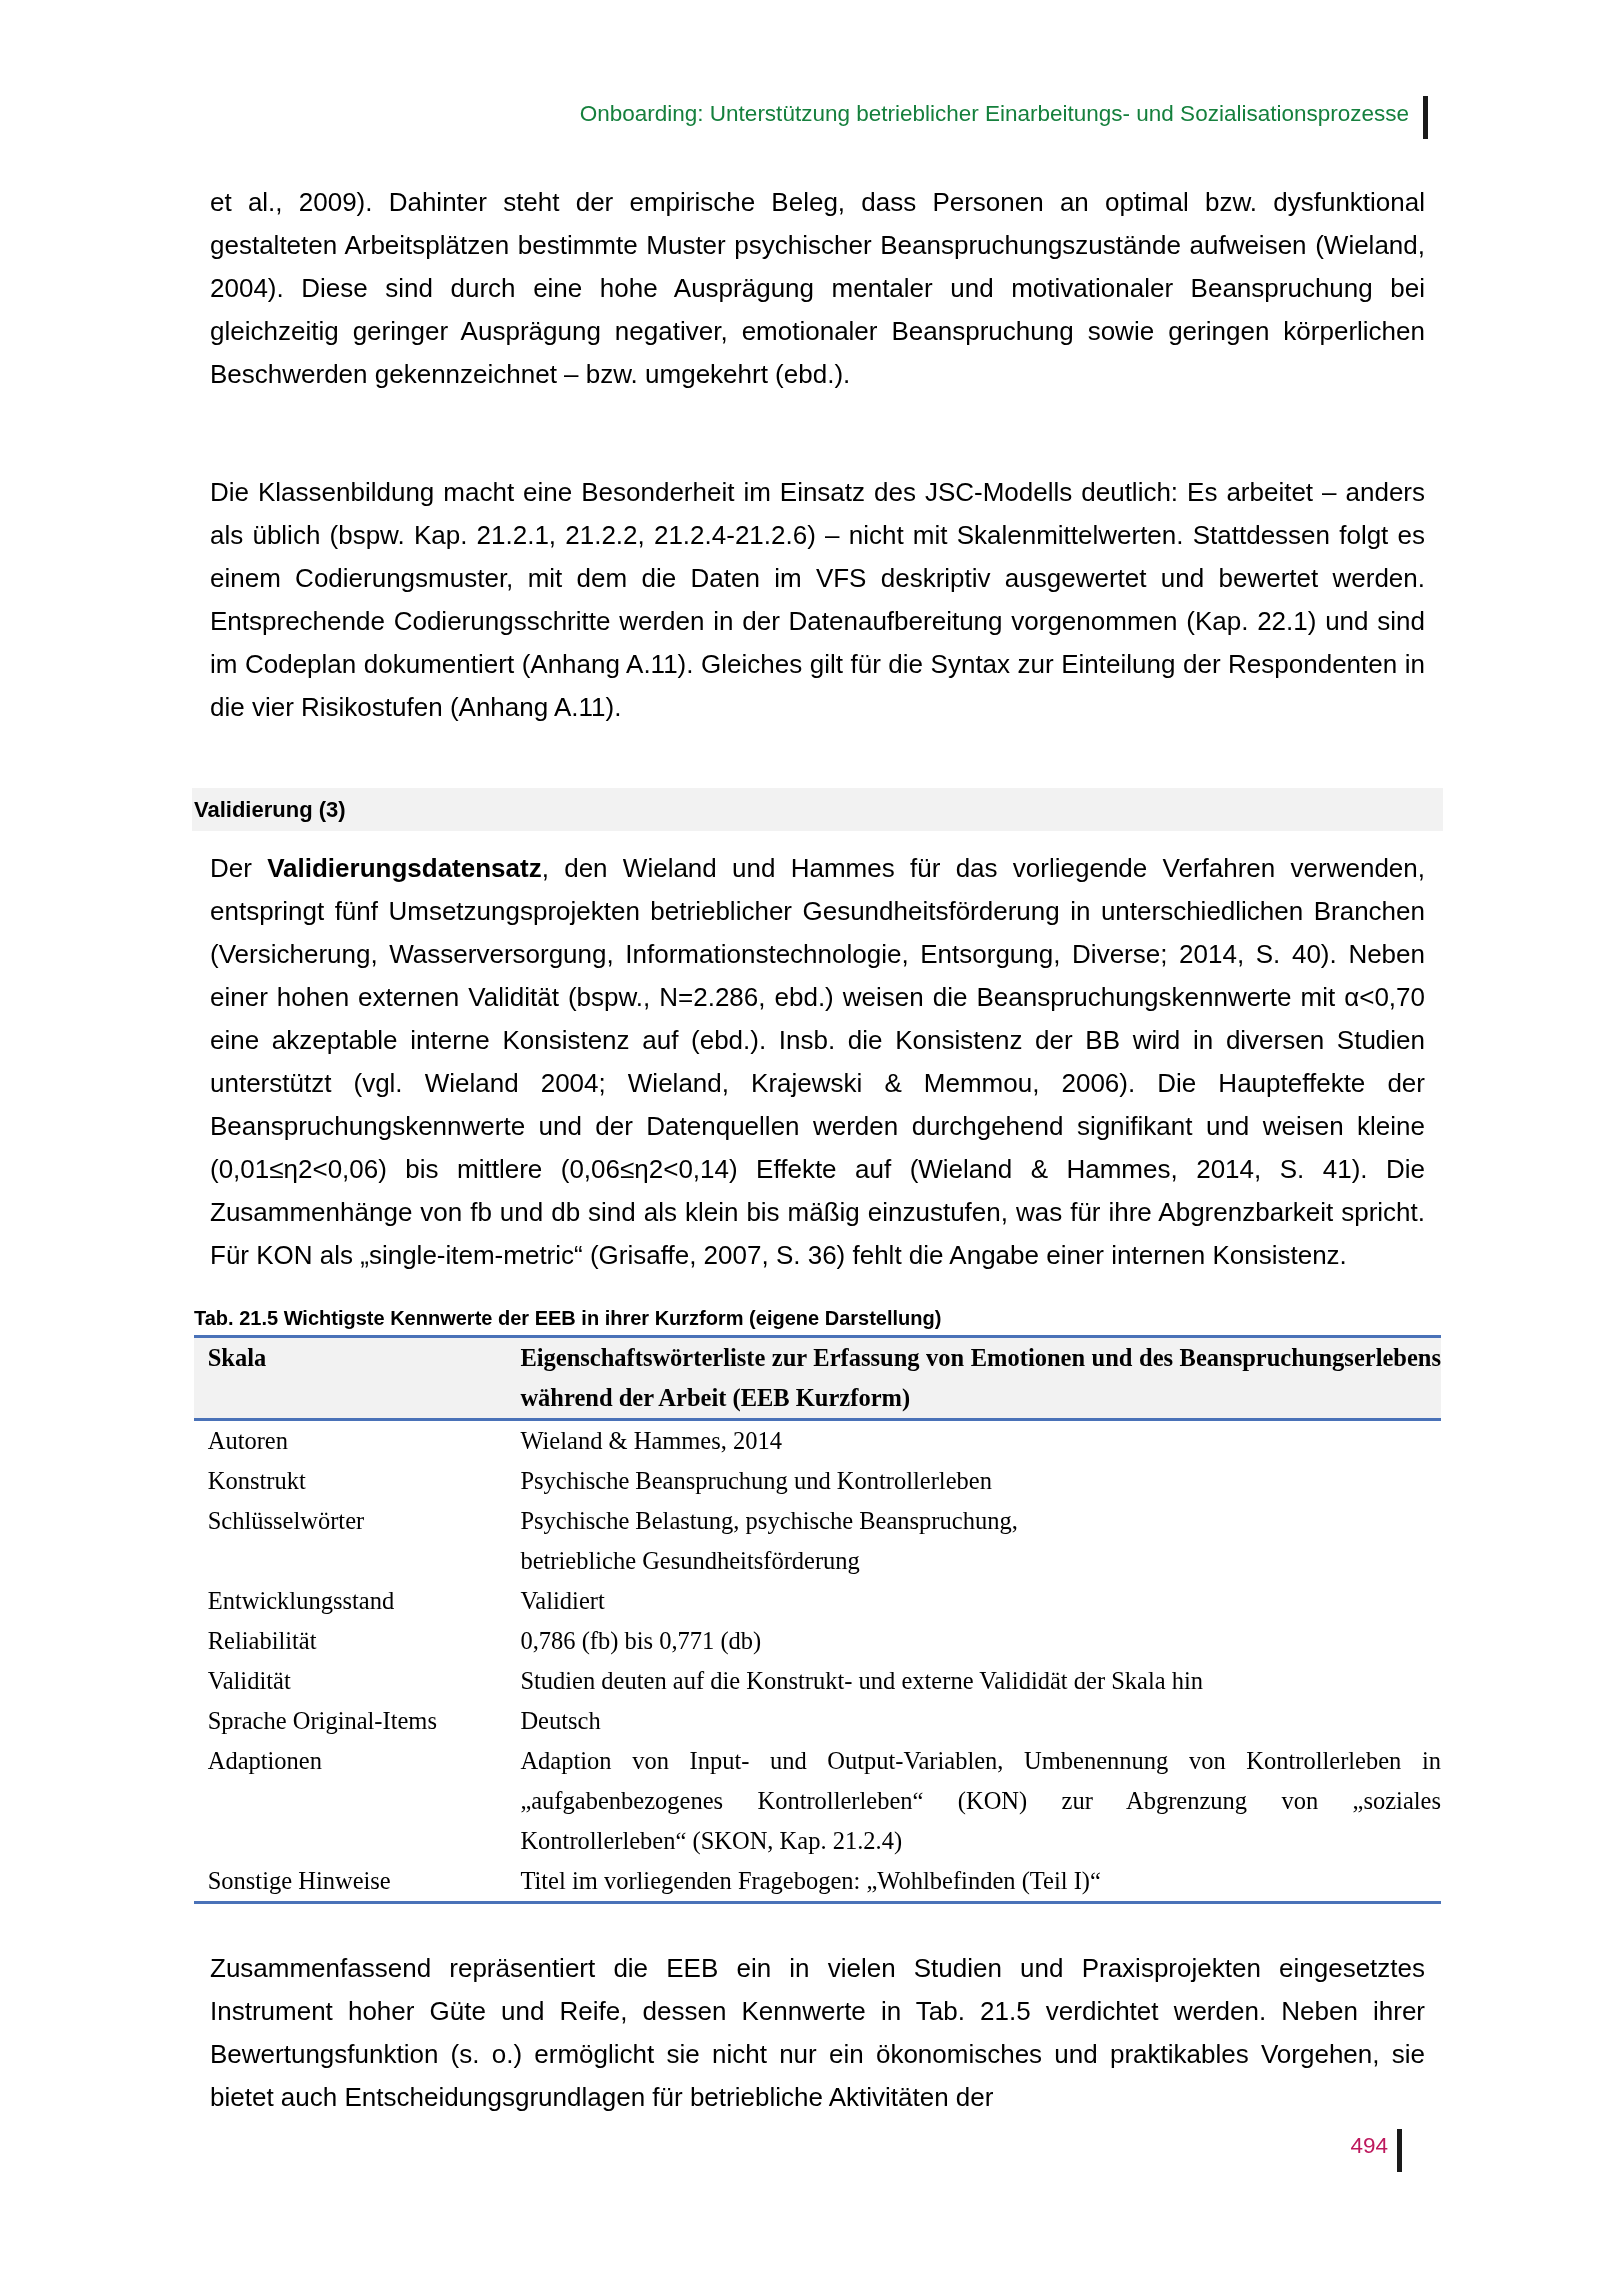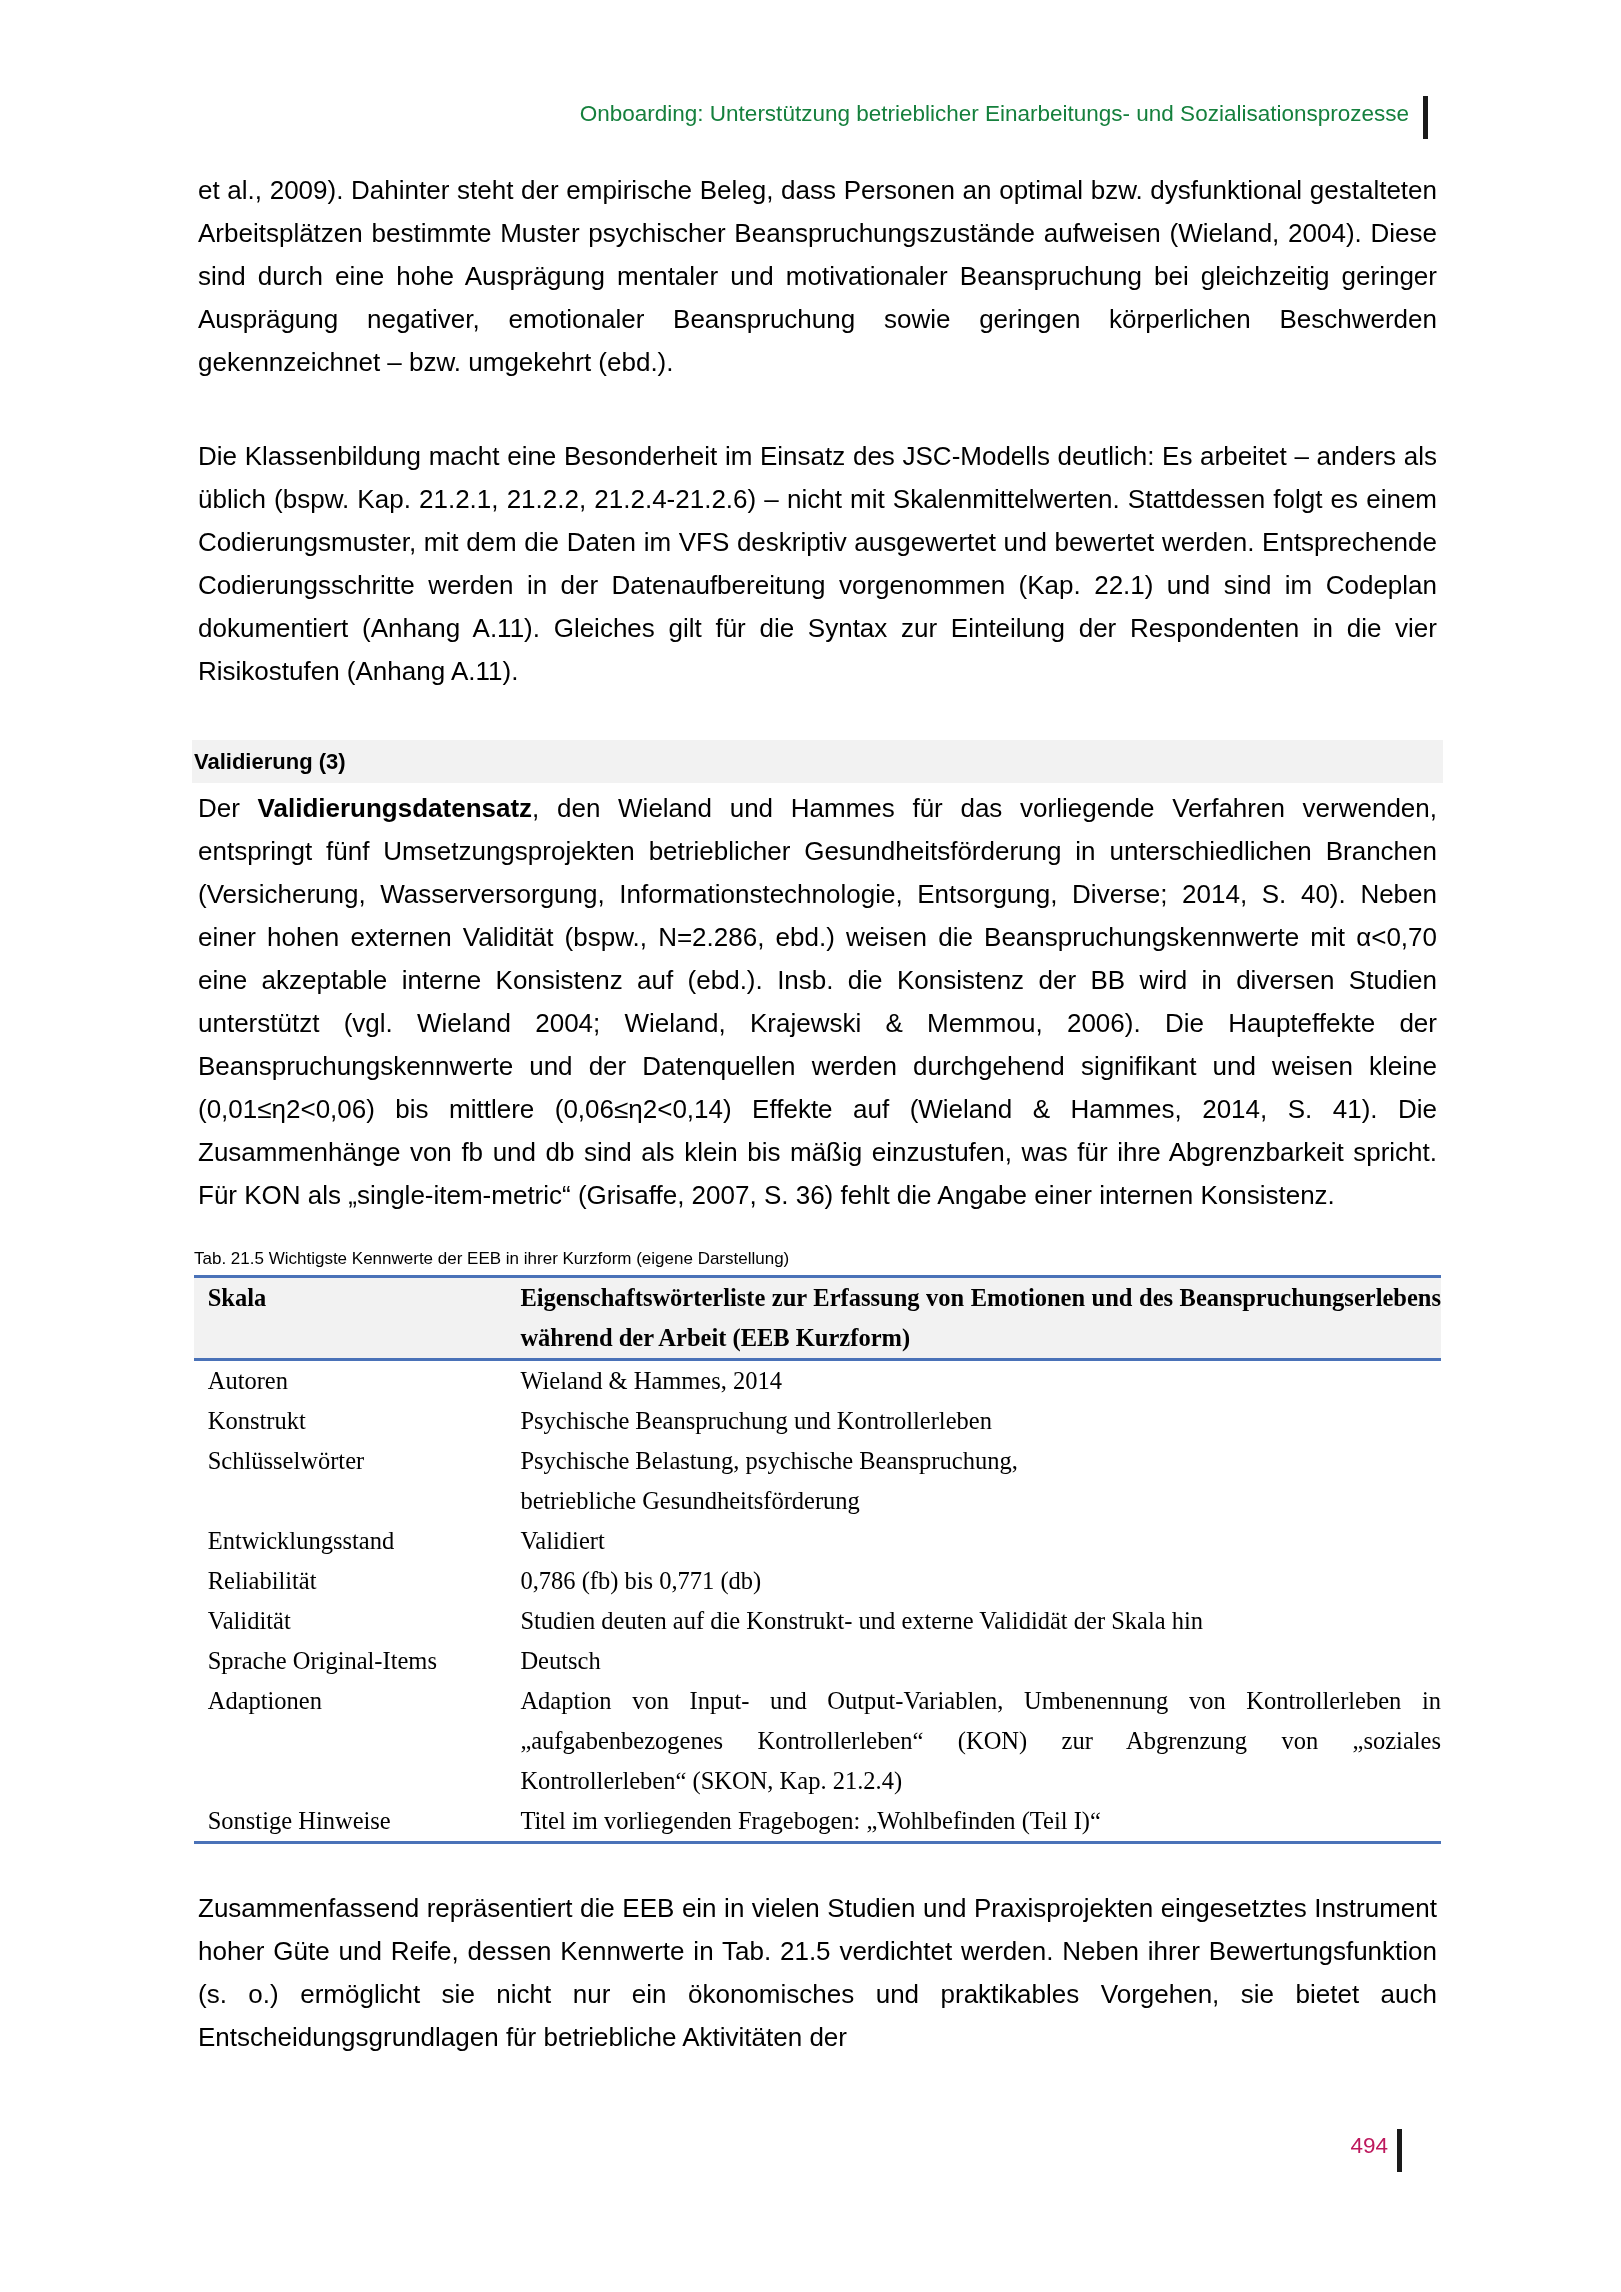--- a/index.html
+++ b/index.html
@@ -7,29 +7,29 @@
     .running-header {
       position: absolute; top: 101px; left: 0; width: 1409px; text-align: right;
       font-family: "Liberation Sans", sans-serif; font-size: 22.5px; color: #15803d;
     }
     .header-bar { position: absolute; left: 1423px; top: 96px; width: 4.9px; height: 43px; background: #1a1a1a; }
     .content {
       position: absolute; left: 194px; top: 165px; width: 1247px;
       font-family: "Liberation Sans", sans-serif; font-size: 26px; line-height: 43px;
       text-align: justify; text-align-last: auto;
     }
-    .para { margin: 4px; }
+    .para { margin: 16px; }
     .gap { height: 43px; }
     .section-heading {
       background: #f2f2f2; font-weight: bold; font-size: 22px; line-height: 43px;
       margin: 0; padding: 0 2px; width: 1247px; box-sizing: border-box; margin-left: -2px; width: 1251px;
     }
     .caption {
-      font-family: "Liberation Sans", sans-serif; font-size: 17px; line-height: 29px;
-      margin: 27.4px 0 2px 0; text-align: left;
+      font-family: "Liberation Sans", sans-serif; font-size: 20px; line-height: 29px;
+      margin: 27.4px 0 2px 0; text-align: left; font-weight: bold;
     }
     table.props {
       width: 1247px; border-collapse: collapse; font-family: "Liberation Serif", serif; font-size: 24.5px;
       line-height: 40px; text-align: left;
     }
     table.props thead tr { background: #f2f2f2; }
     table.props thead th {
       border-top: 3.9px solid #4a72b8; border-bottom: 3.9px solid #4a72b8; font-weight: bold;
       vertical-align: top; padding: 0 0 0 13.7px; text-align: left;
     }

